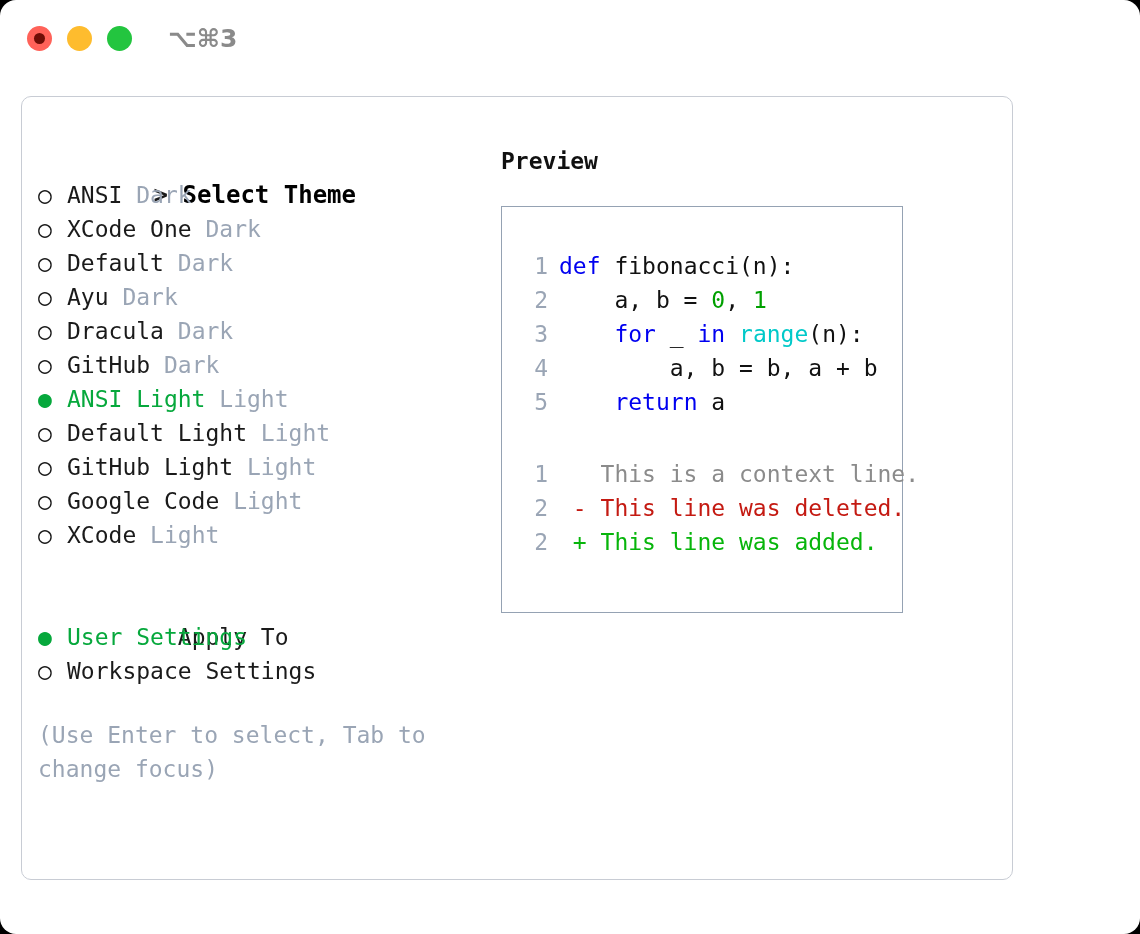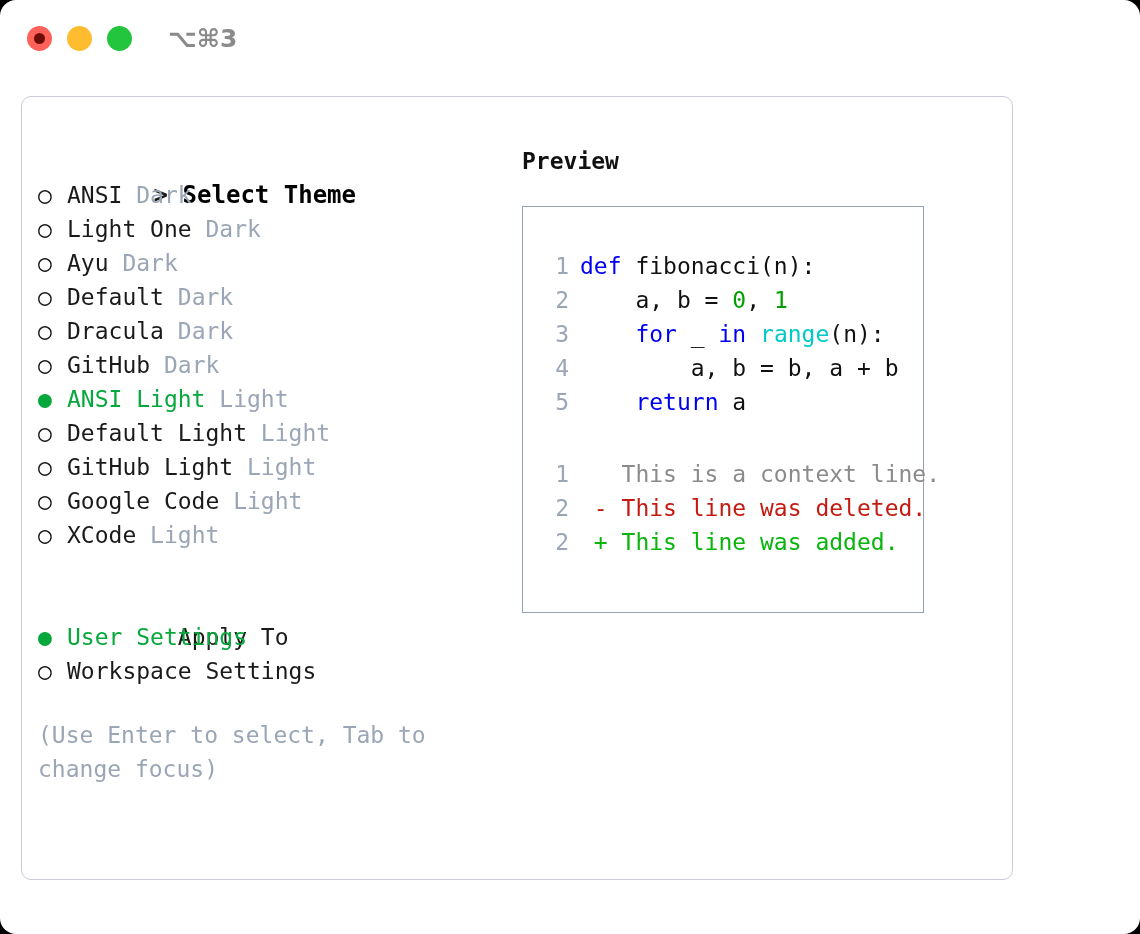--- a/index.html
+++ b/index.html
@@ -120,21 +120,21 @@
     font-size: 23px;
     line-height: 34px;
     color: #9aa5b5;
     width: 400px;
     white-space: normal;
   }
 
   
   .right-col {
     position: absolute;
-    left: 500px;
+    left: 479px;
     top: 47px;
     width: 490px;
   }
   .preview-title {
     font-size: 23px;
     line-height: 34px;
     color: #111111;
     font-weight: 600;
   }
   .preview-box {
@@ -198,23 +198,23 @@
   <div class="panel">
 
     <div class="left-col">
 
       <div class="row header">
         <span class="marker">&gt;</span><span>Select Theme</span>
       </div>
 
       <div id="theme-items">
           <div class="row"><span class="marker">○</span><span>ANSI</span><span class="suffix"> Dark</span></div>
-          <div class="row"><span class="marker">○</span><span>Light One</span><span class="suffix"> Dark</span></div>
+          <div class="row"><span class="marker">○</span><span>XCode One</span><span class="suffix"> Dark</span></div>
+          <div class="row"><span class="marker">○</span><span>Default</span><span class="suffix"> Dark</span></div>
           <div class="row"><span class="marker">○</span><span>Ayu</span><span class="suffix"> Dark</span></div>
-          <div class="row"><span class="marker">○</span><span>Default</span><span class="suffix"> Dark</span></div>
           <div class="row"><span class="marker">○</span><span>Dracula</span><span class="suffix"> Dark</span></div>
           <div class="row"><span class="marker">○</span><span>GitHub</span><span class="suffix"> Dark</span></div>
           <div class="row selected"><span class="marker">●</span><span>ANSI Light</span><span class="suffix"> Light</span></div>
           <div class="row"><span class="marker">○</span><span>Default Light</span><span class="suffix"> Light</span></div>
           <div class="row"><span class="marker">○</span><span>GitHub Light</span><span class="suffix"> Light</span></div>
           <div class="row"><span class="marker">○</span><span>Google Code</span><span class="suffix"> Light</span></div>
           <div class="row"><span class="marker">○</span><span>XCode</span><span class="suffix"> Light</span></div>
         </div>
 
       <div class="spacer-row"></div>

